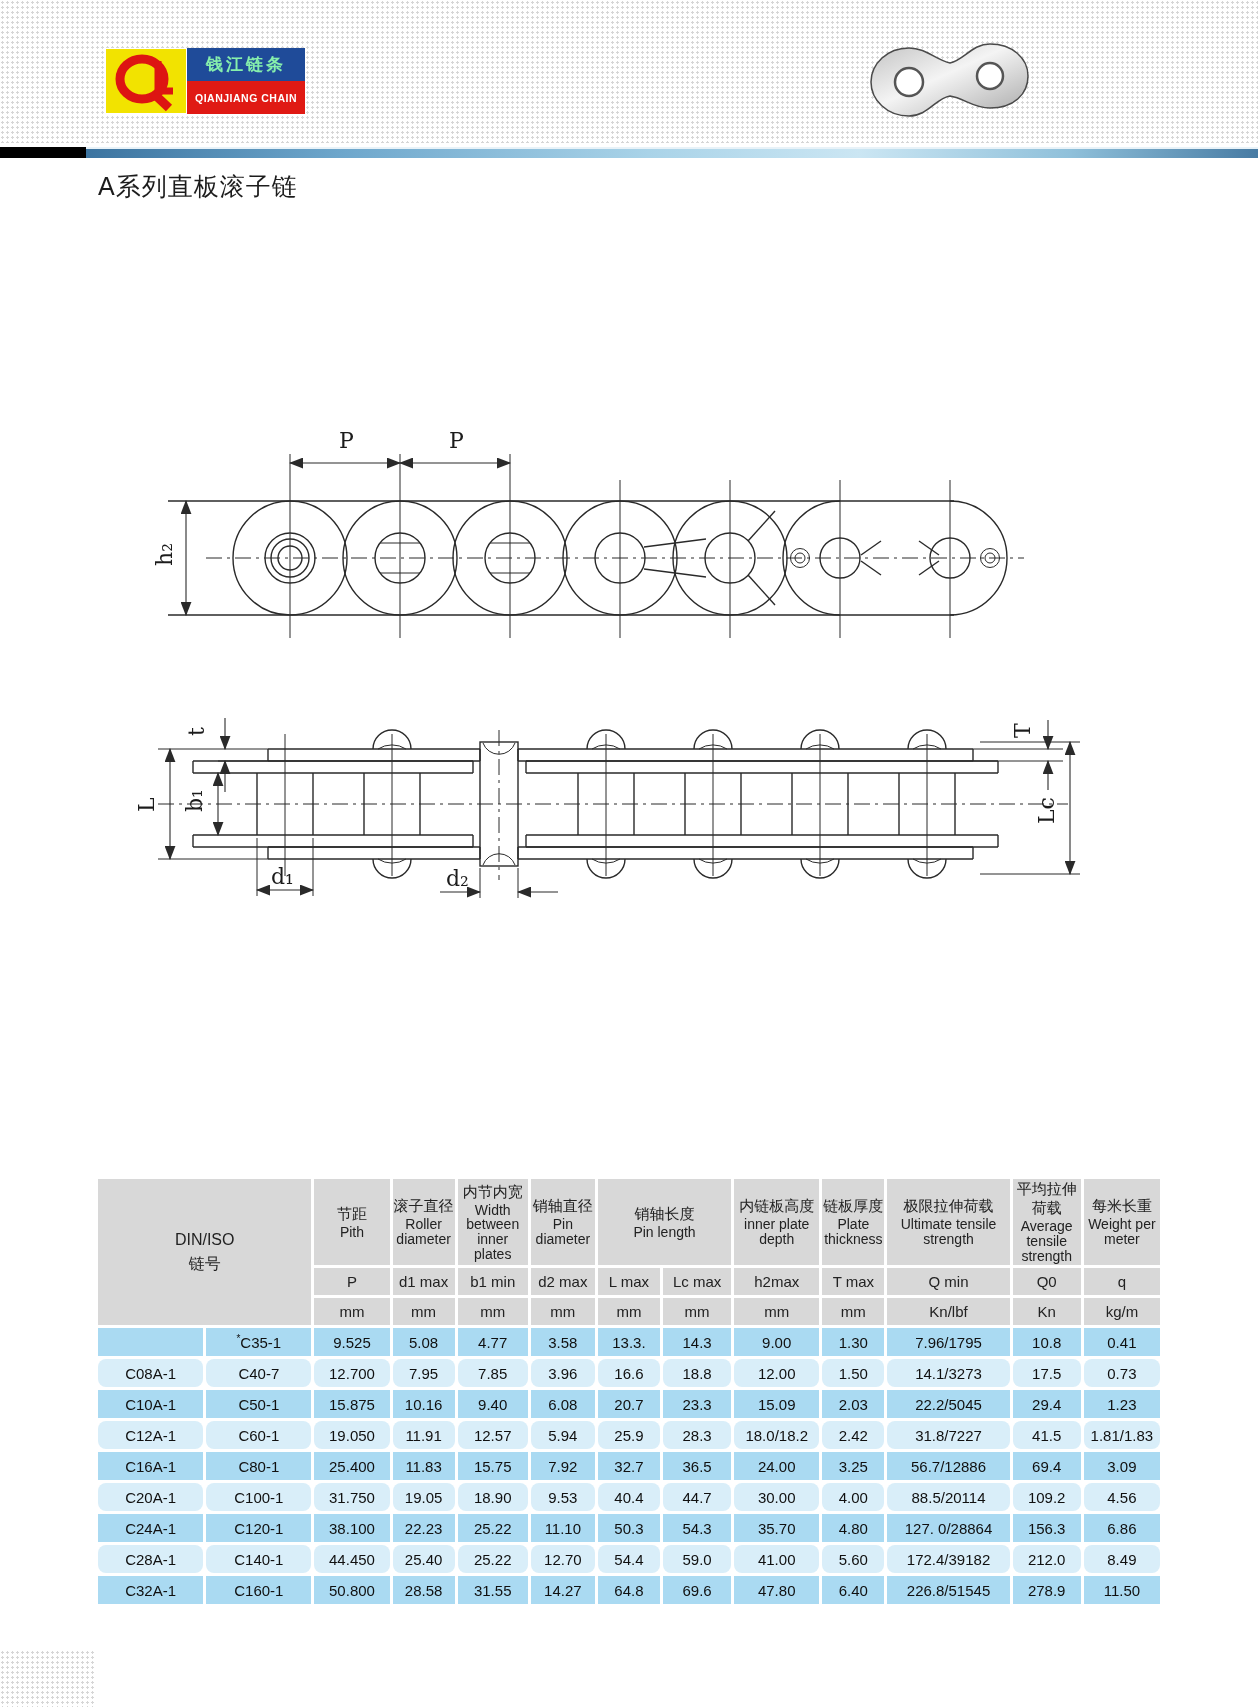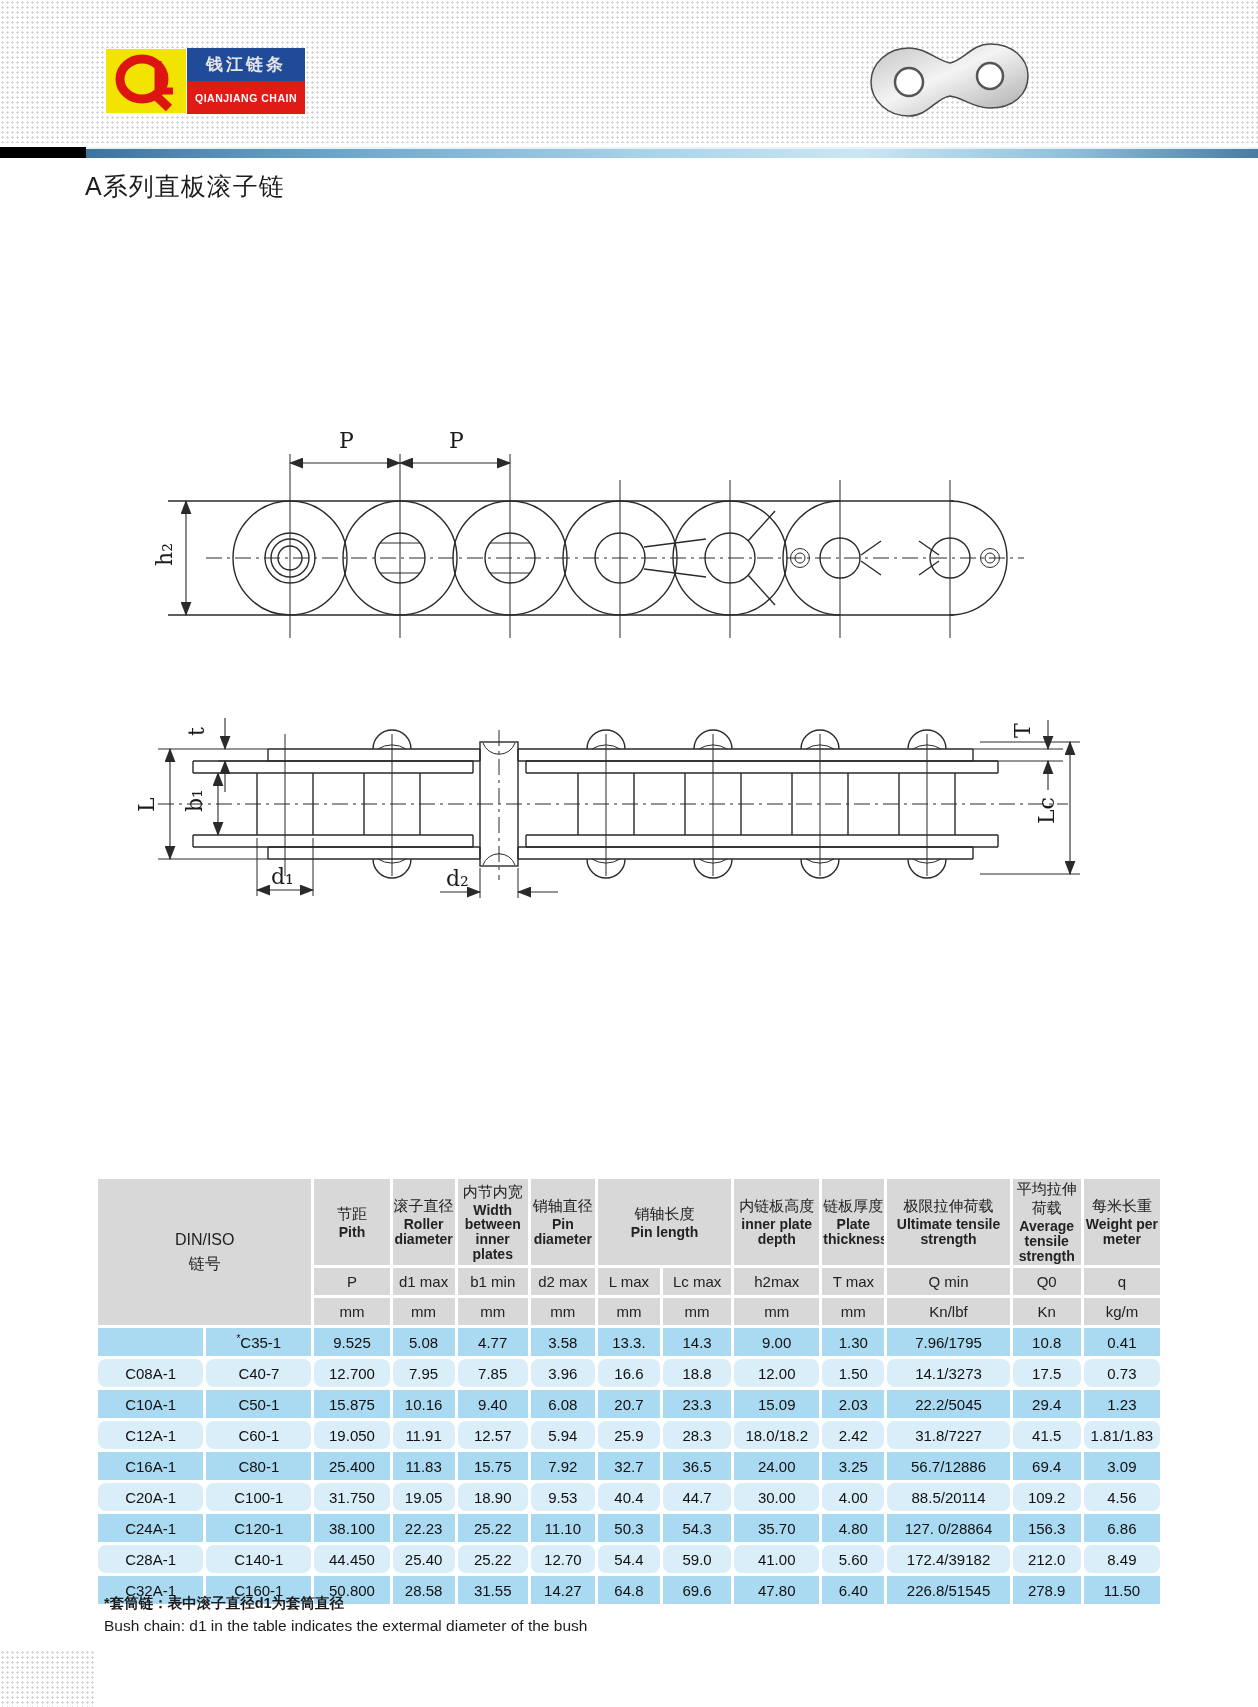--- a/index.html
+++ b/index.html
@@ -12,54 +12,54 @@
     background-image: radial-gradient(#d6d6d6 1.15px, rgba(255,255,255,0) 1.25px);
     background-size:5px 5px;
   }
   .header-dots{ position:absolute; left:0; top:0; width:1258px; height:143px; }
   .bottom-dots{ position:absolute; left:0; top:1650px; width:96px; height:57px; }
 
   
   .logo{ position:absolute; left:105px; top:48px; width:200px; height:66px; display:flex; }
   .logo-yellow{ width:82px; height:66px; background:#f2e300; border:1px solid #fff; box-sizing:border-box; position:relative; }
   .logo-right{ flex:1; display:flex; flex-direction:column; }
-  .logo-blue{ height:33px; background:#1f4b99; color:#e5e5e5; display:flex; align-items:center; justify-content:center;
+  .logo-blue{ height:33px; background:#1f4b99; color:#86efac; display:flex; align-items:center; justify-content:center;
               font-size:17px; font-weight:bold; letter-spacing:3px; }
   .logo-red{ height:33px; background:#e01a14; color:#fff; display:flex; align-items:center; justify-content:center;
              font-size:10.5px; font-weight:bold; letter-spacing:.5px; }
 
   
   .bar{ position:absolute; left:0; top:147px; width:1258px; height:11px; display:flex; }
   .bar-black{ width:86px; height:11px; background:#000; }
   .bar-grad{ flex:1; height:11px;
     background:linear-gradient(90deg,#3c74a0 0%,#6ea7cc 22%,#a9d3e8 48%,#cbe6f3 66%,#8fc0da 84%,#477ba3 100%);
     border-top:2px solid #e8f2f8; box-sizing:border-box;
   }
 
-  .title-cn{ position:absolute; left:85px; top:170px; font-size:25px; font-weight:500; letter-spacing:1px; }
+  .title-cn{ position:absolute; left:98px; top:170px; font-size:25px; font-weight:500; letter-spacing:1px; }
   .title-en{ position:absolute; left:88px; top:206px; font-size:27px; }
 
   
   .drawing{ position:absolute; }
   .drawing svg{ display:block; }
   .ln{ stroke:#2a2a2a; stroke-width:1.4; fill:none; }
   .thin{ stroke:#2a2a2a; stroke-width:1; fill:none; }
   .cl{ stroke:#2a2a2a; stroke-width:1; fill:none; stroke-dasharray:16 5 3 5; }
   .dim{ stroke:#2a2a2a; stroke-width:1.1; fill:none; }
   .dimtext{ font-family:"DejaVu Serif", serif; font-size:22px; fill:#1c1c1c; }
 
   
   .spec-table-wrap{ position:absolute; left:95px; top:1176px; }
   table.spec{ border-collapse:separate; border-spacing:3px; table-layout:fixed; width:1068px; }
   table.spec th, table.spec td{ text-align:center; vertical-align:middle; padding:1px 1px; overflow:hidden; }
   table.spec thead th{ background:#d8d8d8; font-weight:normal; color:#222; }
   th.corner{ font-size:16px; }
   th.corner .line{ line-height:1.5; }
   .col-cn{ font-size:15px; margin-bottom:1px; }
-  .col-en{ font-size:14px; line-height:1.05;font-weight:bold; }
+  .col-en{ font-size:14px; line-height:1.05; }
   tr.hdr1 th{ height:84px; }
   tr.hdr2 th, tr.hdr3 th{ height:25px; font-size:15px; }
   tbody td{ height:26px; font-size:15px; color:#101010; }
   tbody tr.dark td{ background:#aadaf2; }
   tbody tr.light td{ background:#d9eef9;border-radius:8px; }
   tbody td sup{ font-size:10px; }
 
   .notes{ position:absolute; left:104px; top:1594px; }
   .note-cn{ font-size:14.5px; font-weight:bold; margin-bottom:4px; }
   .note-en{ font-size:15.5px; }
@@ -497,20 +497,16 @@
             <td>47.80</td>
             <td>6.40</td>
             <td>226.8/51545</td>
             <td>278.9</td>
             <td>11.50</td>
           </tr>
         </tbody>
     </table>
   </div>
 
-  <div class="notes">
-    <div class="note-cn">*套筒链：表中滚子直径d1为套筒直径</div>
-    <div class="note-en">Bush chain: d1 in the table indicates the extermal diameter of the bush</div>
-  </div>
 
   <div class="bottom-dots dots"></div>
 
 </div>
 
 </body></html>

